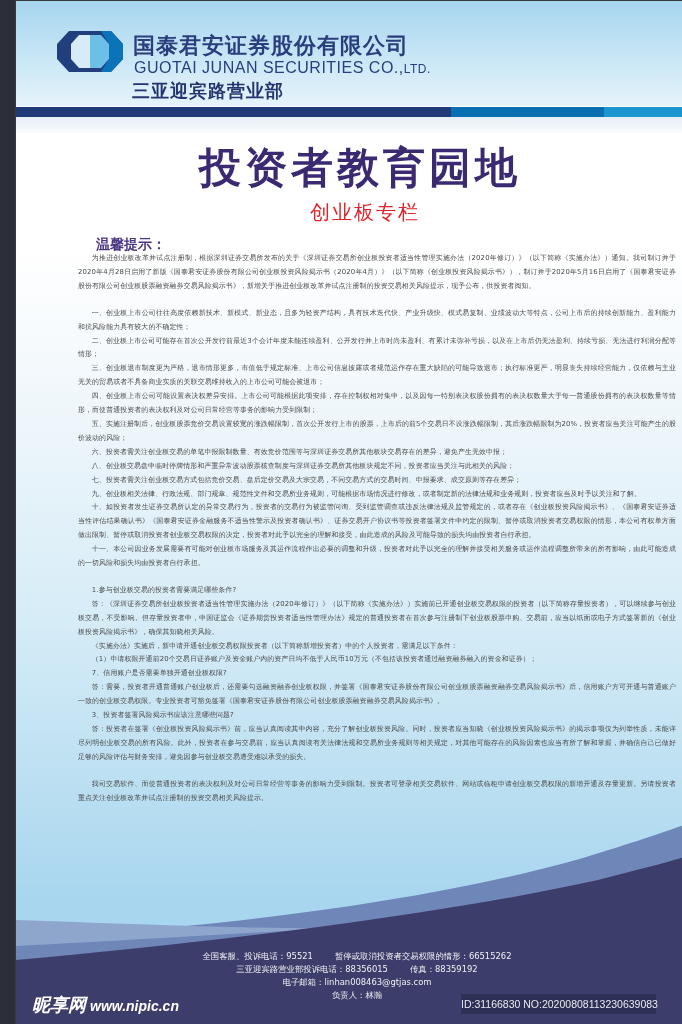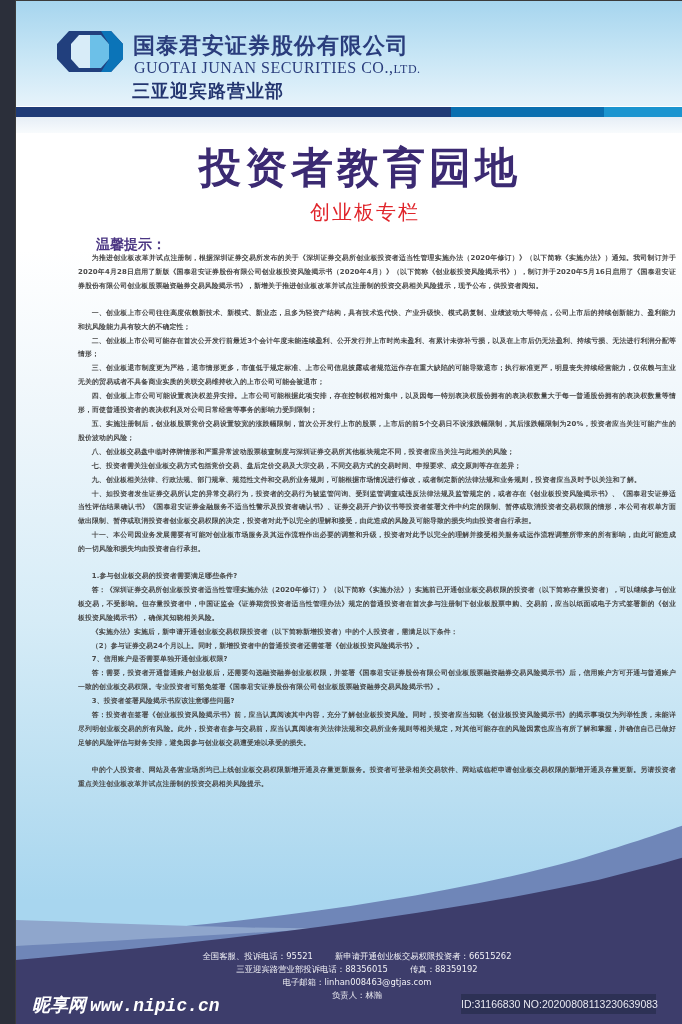--- a/index.html
+++ b/index.html
@@ -26,21 +26,21 @@
     .logo {
       position: absolute; left: 41px; top: 30px; width: 66px; height: 41px;
     }
     .company-cn {
       position: absolute; left: 117px; top: 30px;
       font-family: "DejaVu Sans", sans-serif; font-weight: bold;
       font-size: 22px; color: #2a3d7c; letter-spacing: 1px; white-space: nowrap;
     }
     .company-en {
       position: absolute; left: 118px; top: 58px;
-      font-family: Liberation Serif, serif;
+      font-family: Liberation Sans, sans-serif;
       font-size: 16px; color: #2a3d7c; letter-spacing: 0.5px; white-space: nowrap;
     }
     .company-en .ltd { font-size: 12px; }
     .branch {
       position: absolute; left: 116px; top: 78px;
       font-family: "DejaVu Sans", sans-serif; font-weight: bold;
       font-size: 18px; color: #23356f; letter-spacing: 1px; white-space: nowrap;
     }
     .stripe {
       position: absolute; left: 0; top: 107px; width: 682px; height: 10px;
@@ -66,42 +66,41 @@
       font-family: "DejaVu Sans", sans-serif; font-weight: bold;
       font-size: 14px; color: #4b3683; text-align: center;
     }
     
     .content {
       position: absolute; left: 62px; top: 252px; width: 598px;
       font-family: "DejaVu Sans", sans-serif;
       font-size: 6.9px; color: #4a4a4a; line-height: 13.9px;
       letter-spacing: 0.15px;
       text-align: justify;
-      font-weight: bold;
     }
     .content p { text-indent: 2em; }
     .content .gap { height: 13px; }
     .content .q { text-indent: 2em; }
     
     .waves {
       position: absolute; left: 0; top: 820px; width: 682px; height: 204px;
     }
     
     .footer {
       position: absolute; left: 0; top: 950px; width: 682px; text-align: center;
       font-family: "DejaVu Sans", sans-serif;
       font-size: 8.4px; color: #f0f0f5; line-height: 13px;
     }
     .footer .sp { display: inline-block; width: 22px; }
     .watermark-logo {
       position: absolute; left: 16px; top: 993px;
       font-family: "DejaVu Sans", sans-serif; font-weight: bold; font-style: italic;
       font-size: 18px; color: #ffffff; white-space: nowrap;
     }
-    .watermark-logo .url { font-size: 18px; margin-left: 4px; font-family: Liberation Mono, monospace; }
+    .watermark-logo .url { font-size: 14px; margin-left: 4px; font-family: Liberation Sans, sans-serif; }
     .watermark-id {
       position: absolute; left: 445px; top: 994px; width: 195px; height: 20px;
       background: #2d3155; color: #e8e8f0;
       font-family: "Liberation Sans", sans-serif; font-size: 10.5px;
       line-height: 20px; text-align: center; white-space: nowrap;
     }
   </style>
 </head>
 <body>
 
@@ -126,47 +125,48 @@
   <div class="tips-title">温馨提示：</div>
 
   <div class="content">
     <p>为推进创业板改革并试点注册制，根据深圳证券交易所发布的关于《深圳证券交易所创业板投资者适当性管理实施办法（2020年修订）》（以下简称《实施办法》）通知。我司制订并于2020年4月28日启用了新版《国泰君安证券股份有限公司创业板投资风险揭示书（2020年4月）》（以下简称《创业板投资风险揭示书》），制订并于2020年5月16日启用了《国泰君安证券股份有限公司创业板股票融资融券交易风险揭示书》，新增关于推进创业板改革并试点注册制的投资交易相关风险提示，现予公布，供投资者阅知。</p>
     <div class="gap"></div>
     <p>一、创业板上市公司往往高度依赖新技术、新模式、新业态，且多为轻资产结构，具有技术迭代快、产业升级快、模式易复制、业绩波动大等特点，公司上市后的持续创新能力、盈利能力和抗风险能力具有较大的不确定性；</p>
     <p>二、创业板上市公司可能存在首次公开发行前最近3个会计年度未能连续盈利、公开发行并上市时尚未盈利、有累计未弥补亏损，以及在上市后仍无法盈利、持续亏损、无法进行利润分配等情形；</p>
     <p>三、创业板退市制度更为严格，退市情形更多，市值低于规定标准、上市公司信息披露或者规范运作存在重大缺陷的可能导致退市；执行标准更严，明显丧失持续经营能力，仅依赖与主业无关的贸易或者不具备商业实质的关联交易维持收入的上市公司可能会被退市；</p>
     <p>四、创业板上市公司可能设置表决权差异安排。上市公司可能根据此项安排，存在控制权相对集中，以及因每一特别表决权股份拥有的表决权数量大于每一普通股份拥有的表决权数量等情形，而使普通投资者的表决权利及对公司日常经营等事务的影响力受到限制；</p>
     <p>五、实施注册制后，创业板股票竞价交易设置较宽的涨跌幅限制，首次公开发行上市的股票，上市后的前5个交易日不设涨跌幅限制，其后涨跌幅限制为20%，投资者应当关注可能产生的股价波动的风险；</p>
+    <p>六、投资者需关注创业板交易的单笔申报限制数量、有效竞价范围等与深圳证券交易所其他板块交易存在的差异，避免产生无效申报；</p>
     <p>八、创业板交易盘中临时停牌情形和严重异常波动股票核查制度与深圳证券交易所其他板块规定不同，投资者应当关注与此相关的风险；</p>
     <p>七、投资者需关注创业板交易方式包括竞价交易、盘后定价交易及大宗交易，不同交易方式的交易时间、申报要求、成交原则等存在差异；</p>
     <p>九、创业板相关法律、行政法规、部门规章、规范性文件和交易所业务规则，可能根据市场情况进行修改，或者制定新的法律法规和业务规则，投资者应当及时予以关注和了解。</p>
     <p>十、如投资者发生证券交易所认定的异常交易行为，投资者的交易行为被监管问询、受到监管调查或违反法律法规及监管规定的，或者存在《创业板投资风险揭示书》、《国泰君安证券适当性评估结果确认书》《国泰君安证券金融服务不适当性警示及投资者确认书》、证券交易开户协议书等投资者签署文件中约定的限制、暂停或取消投资者交易权限的情形，本公司有权单方面做出限制、暂停或取消投资者创业板交易权限的决定，投资者对此予以完全的理解和接受，由此造成的风险及可能导致的损失均由投资者自行承担。</p>
     <p>十一、本公司因业务发展需要有可能对创业板市场服务及其运作流程作出必要的调整和升级，投资者对此予以完全的理解并接受相关服务或运作流程调整所带来的所有影响，由此可能造成的一切风险和损失均由投资者自行承担。</p>
     <div class="gap"></div>
     <p class="q">1.参与创业板交易的投资者需要满足哪些条件?</p>
     <p>答：《深圳证券交易所创业板投资者适当性管理实施办法（2020年修订）》（以下简称《实施办法》）实施前已开通创业板交易权限的投资者（以下简称存量投资者），可以继续参与创业板交易，不受影响。但存量投资者中，中国证监会《证券期货投资者适当性管理办法》规定的普通投资者在首次参与注册制下创业板股票申购、交易前，应当以纸面或电子方式签署新的《创业板投资风险揭示书》，确保其知晓相关风险。</p>
     <p>《实施办法》实施后，新申请开通创业板交易权限投资者（以下简称新增投资者）中的个人投资者，需满足以下条件：</p>
-    <p>（2）参与证券交易24个月以上。同时，新增投资者中的普通投资者还需签署《创业板投资风险揭示书》。</p>
+    <p>（1）申请权限开通前20个交易日证券账户及资金账户内的资产日均不低于人民币10万元（不包括该投资者通过融资融券融入的资金和证券）；</p>
     <p class="q">7、信用账户是否需要单独开通创业板权限?</p>
     <p>答：需要，投资者开通普通账户创业板后，还需要勾选融资融券创业板权限，并签署《国泰君安证券股份有限公司创业板股票融资融券交易风险揭示书》后，信用账户方可开通与普通账户一致的创业板交易权限。专业投资者可豁免签署《国泰君安证券股份有限公司创业板股票融资融券交易风险揭示书》。</p>
     <p class="q">3、投资者签署风险揭示书应该注意哪些问题?</p>
     <p>答：投资者在签署《创业板投资风险揭示书》前，应当认真阅读其中内容，充分了解创业板投资风险。同时，投资者应当知晓《创业板投资风险揭示书》的揭示事项仅为列举性质，未能详尽列明创业板交易的所有风险。此外，投资者在参与交易前，应当认真阅读有关法律法规和交易所业务规则等相关规定，对其他可能存在的风险因素也应当有所了解和掌握，并确信自己已做好足够的风险评估与财务安排，避免因参与创业板交易遭受难以承受的损失。</p>
     <div class="gap"></div>
-    <p>中的个人投资者、网站及各营业场所均已上线创业板交易权限新增开通及存量更新服务。投资者可登录相关交易软件、网站或临柜申请创业板交易权限的新增开通及存量更新。另请投资者重点关注创业板改革并试点注册制的投资交易相关风险提示。</p>
+    <p>我司交易软件、而使普通投资者的表决权利及对公司日常经营等事务的影响力受到限制。投资者可登录相关交易软件、网站或临柜申请创业板交易权限的新增开通及存量更新。另请投资者重点关注创业板改革并试点注册制的投资交易相关风险提示。</p>
   </div>
 
   <svg class="waves" viewBox="0 0 682 204" preserveAspectRatio="none">
     <path d="M0,120 C150,110 380,90 560,40 C620,22 660,8 682,0 L682,204 L0,204 Z" fill="#6f86b8"></path>
     <path d="M0,100 C120,104 260,110 340,108 C300,108 160,118 0,126 Z" fill="#8fa6cc"></path>
     <path d="M0,140 C180,124 420,96 582,60 C630,48 660,40 682,33 L682,204 L0,204 Z" fill="#3d3d6b"></path>
   </svg>
 
   <div class="footer">
     <div>
-      <span>全国客服、投诉电话：</span><span>95521</span><span class="sp"></span><span>新申请开通创业板交易权限投资者：</span><span>66515262</span>
+      <span>全国客服、投诉电话：</span><span>95521</span><span class="sp"></span><span>暂停或取消投资者交易权限的情形：</span><span>66515262</span>
     </div>
     <div>
       <span>三亚迎宾路营业部投诉电话：</span><span>88356015</span><span class="sp"></span><span>传真：</span><span>88359192</span>
     </div>
     <div>
       <span>电子邮箱：</span><span>linhan008463@gtjas.com</span>
     </div>
     <div>
       <span>负责人：</span><span>林瀚</span>
     </div>

